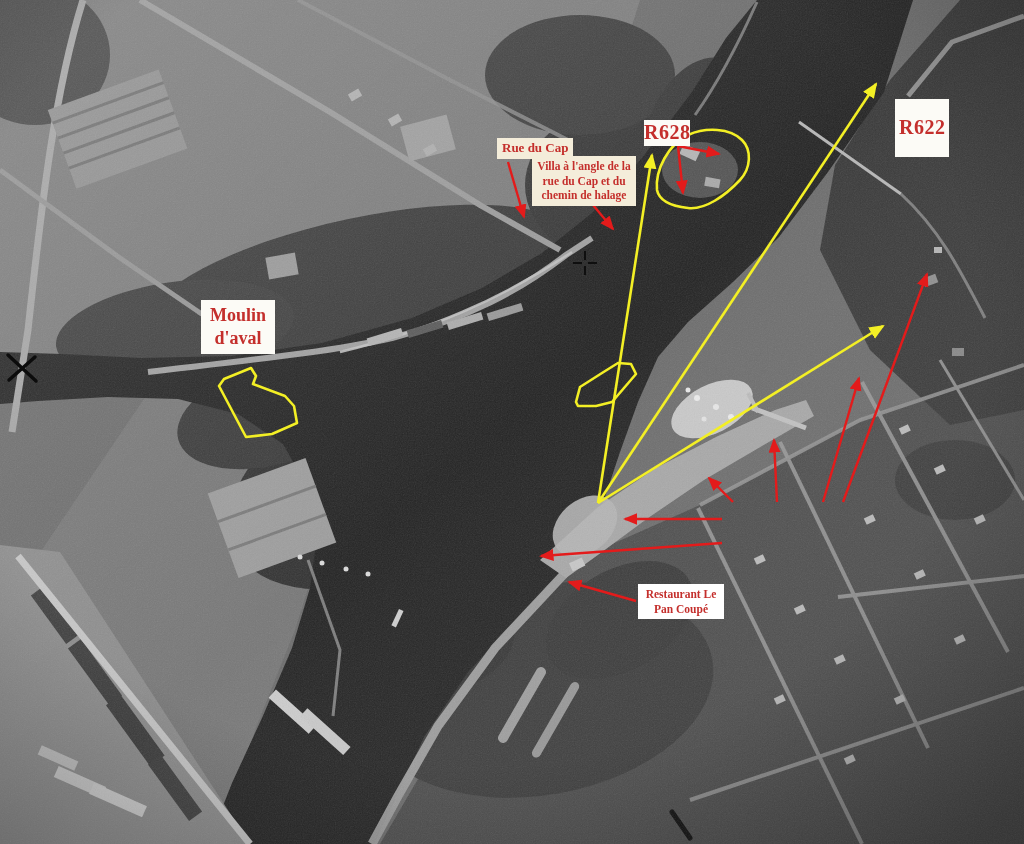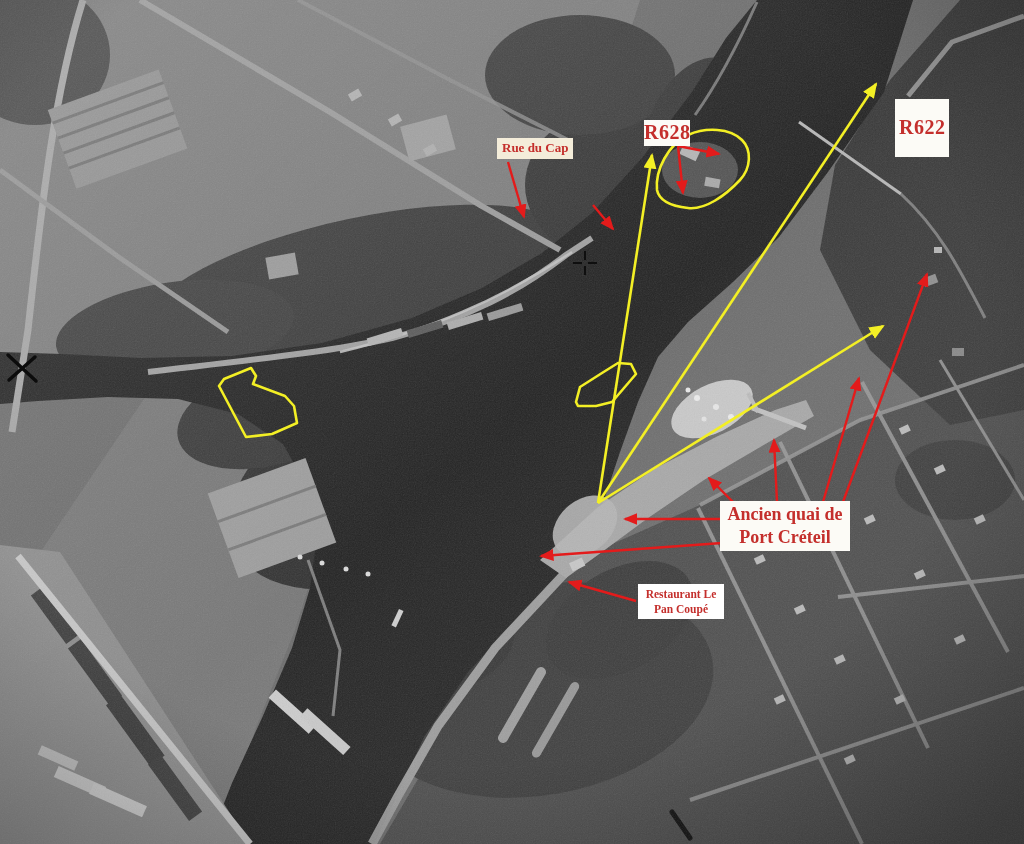--- a/index.html
+++ b/index.html
@@ -243,33 +243,38 @@
     <line x1="722" y1="519" x2="625" y2="519" marker-end="url(#ared)"></line>
     <line x1="722" y1="543" x2="541" y2="556" marker-end="url(#ared)"></line>
     <line x1="636" y1="601" x2="569" y2="582" marker-end="url(#ared)"></line>
   </g>
 </svg>
 
 <div class="photo-label bg-cream lbl-rue">
   <span>Rue du Cap</span>
 </div>
 
+<div class="photo-label bg-cream lbl-villa">
+  <span>Villa à l'angle de la</span>
+  <span>rue du Cap et du</span>
+  <span>chemin de halage</span>
+</div>
 
 <div class="photo-label bg-white lbl-r628">
   <span>R628</span>
 </div>
 
 <div class="photo-label bg-white lbl-r622">
   <span>R622</span>
 </div>
 
-
-<div class="photo-label bg-white lbl-quai">
-  <span>Ancien quai de</span>
-  <span>Port Créteil</span>
-</div>
+<div class="photo-label bg-white lbl-moulin">
+  <span>Moulin</span>
+  <span>d'aval</span>
+</div>
+
 
 <div class="photo-label bg-mint lbl-resto">
   <span>Restaurant Le</span>
   <span>Pan Coupé</span>
 </div>
 
 </div>
 
 </body></html>

